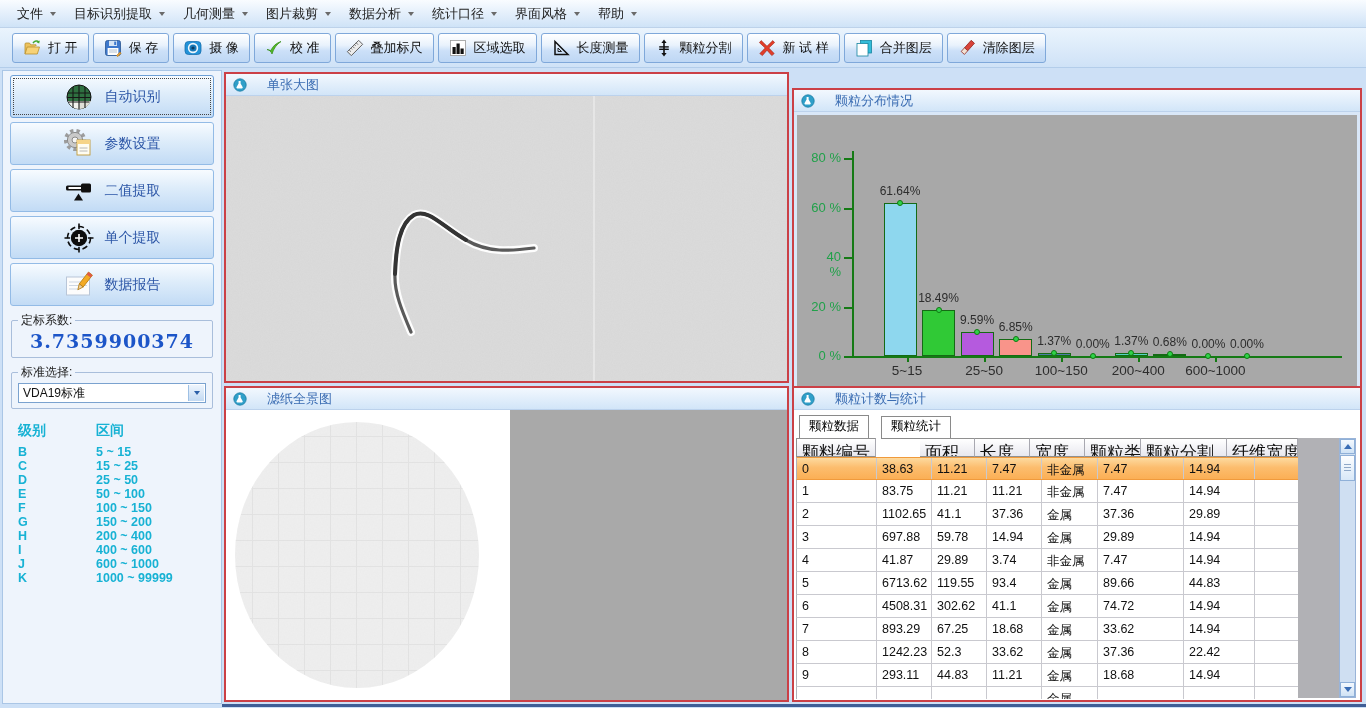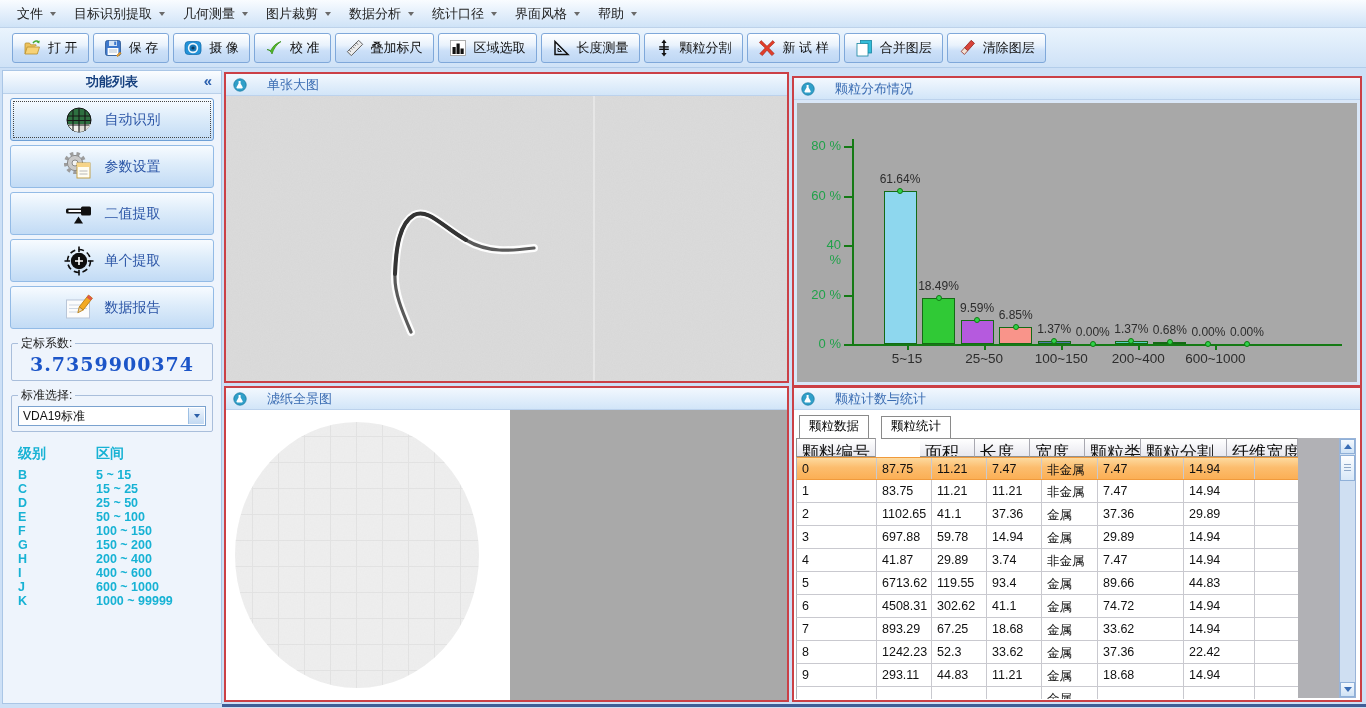--- a/index.html
+++ b/index.html
@@ -51,21 +51,21 @@
   .lv-row { font-size:12.5px; line-height:14px; }
   .lv-a { display:inline-block; width:78px; }
 
   
   .panel { position:absolute; border:2px solid #cb4046; background:#fff; display:flex; flex-direction:column; }
   .p-head { height:22px; flex:none; background:linear-gradient(#f2f8fe,#d2e5f8); border-bottom:1px solid #bcd2ec;
     display:flex; align-items:center; gap:20px; padding-left:7px; font-size:13px; color:#3a6cb2; }
   .p-ico svg { width:14px; height:14px; display:block; }
   .p-body { flex:1; position:relative; overflow:hidden; }
   #p-single { left:224px; top:72px; width:565px; height:311px; }
-  #p-dist   { left:792px; top:76px; width:570px; height:311px; }
+  #p-dist   { left:792px; top:88px; width:570px; height:311px; }
   #p-pano   { left:224px; top:386px; width:565px; height:316px; }
   #p-stats  { left:792px; top:386px; width:570px; height:316px; }
   .fill-svg { position:absolute; inset:0; width:100%; height:100%; }
 
   
   #p-dist .p-body { background:#d9e7f8; }
   #plot { position:absolute; inset:3px; background:#a8a8a8; }
   .ax   { position:absolute; background:#157a15; }
   .ylab { position:absolute; text-align:right; font-size:13px; color:#21a14a; }
   .xlab { position:absolute; text-align:center; font-size:13.5px; color:#2d2d2d; }
@@ -250,24 +250,20 @@
             <rect x="7" y="0.5" width="4.4" height="10" fill="#d8433a" stroke="#8e2018" stroke-width="0.7"></rect>
             <rect x="7" y="10.5" width="4.4" height="5" fill="#f2e2d4" stroke="#8e2018" stroke-width="0.7"></rect>
           </g>
         </svg>
       </span>
       <span class="t-lab">清除图层</span>
     </div>
   </div>
 
 <div class="sidebar">
-  <div class="sb-header">
-    <span>功能列表</span>
-    <span class="collapse">«</span>
-  </div>
   <div id="sb-buttons">
       <div class="side-btn selected">
         <span class="s-ico">
           <svg viewBox="0 0 30 30">
             <circle cx="15" cy="15" r="12" fill="#2e7040" stroke="#111"></circle>
             <path d="M4 19 a12 12 0 0 0 11 8 l0 -8 Z" fill="#f2f2ee"></path>
             <path d="M15 19 l12 0 a12 12 0 0 1 -12 8 Z" fill="#dfdfd8"></path>
             <path d="M9 5 V26 M15 3 V27 M21 5 V26 M3.8 11 H26.2 M3 15.5 H27 M4.5 20 H25.5" stroke="#161616" stroke-width="1.1" fill="none"></path>
           </svg>
         </span>
@@ -500,21 +496,21 @@
           <div class="th" style="width: 80px;">颗料编号</div>
           <div class="th" style="width: 55px; margin-left: 44px;">面积</div>
           <div class="th" style="width: 55px;">长度</div>
           <div class="th" style="width: 55px;">宽度</div>
           <div class="th" style="width: 56px;">颗粒类型</div>
           <div class="th" style="width: 86px;">颗粒分割</div>
           <div class="th" style="width: 71px;">纤维宽度</div>
         </div>
         <div class="trow selected">
           <div class="td" style="width: 80px;">0</div>
-          <div class="td" style="width: 55px;">87.75</div>
+          <div class="td" style="width: 55px;">38.63</div>
           <div class="td" style="width: 55px;">11.21</div>
           <div class="td" style="width: 55px;">7.47</div>
           <div class="td" style="width: 56px;">非金属</div>
           <div class="td" style="width: 86px;">7.47</div>
           <div class="td" style="width: 71px;">14.94</div>
         </div>
         <div class="trow">
           <div class="td" style="width: 80px;">1</div>
           <div class="td" style="width: 55px;">83.75</div>
           <div class="td" style="width: 55px;">11.21</div>

